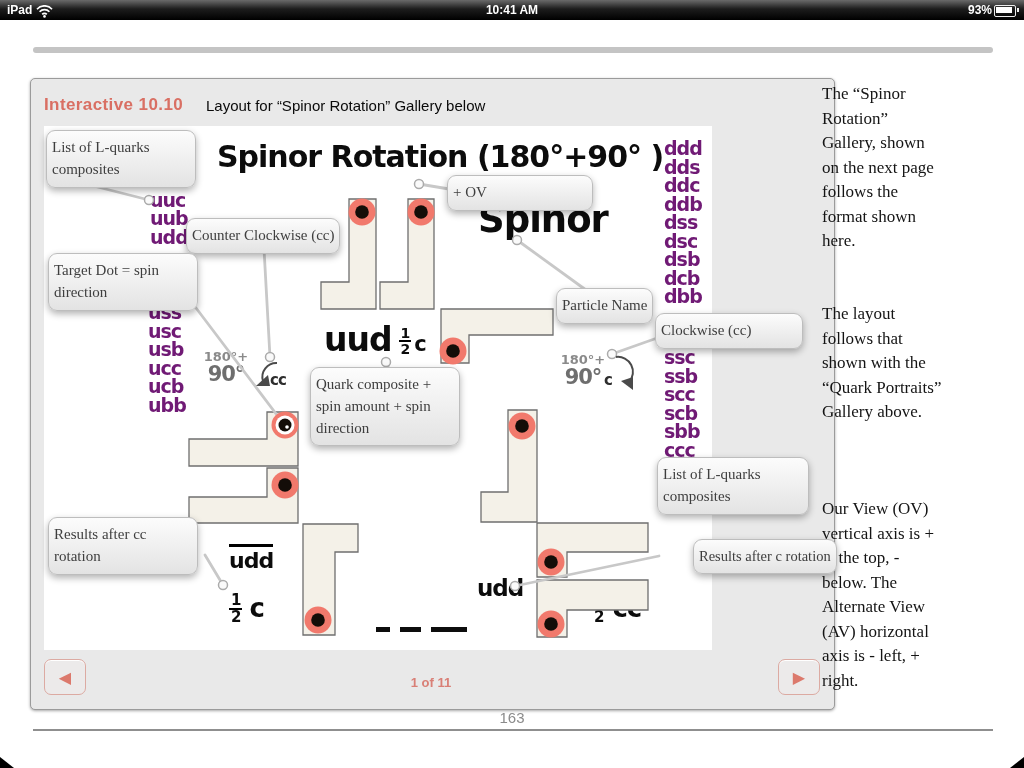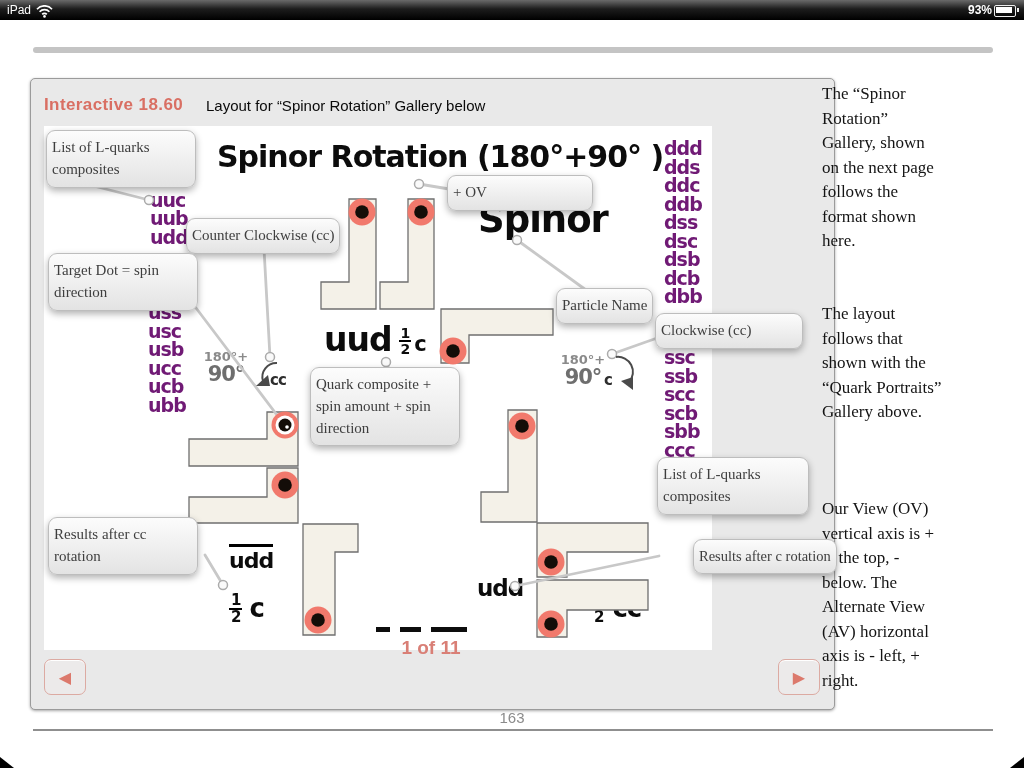--- a/index.html
+++ b/index.html
@@ -1,21 +1,21 @@
 <!DOCTYPE html>
 <html><head>
 <meta charset="utf-8">
 <style>
   html,body{margin:0;padding:0}
   body{width:1024px;height:768px;position:relative;background:#fff;overflow:hidden;
        font-family:"Liberation Sans",sans-serif}
   
   .statusbar{position:absolute;left:0;top:0;width:1024px;height:20px;
     background:linear-gradient(#6a6a6a,#1c1c1c 45%,#000);color:#fff;z-index:50}
-  .sb-left{position:absolute;left:7px;top:3px;font-size:12px;font-weight:normal}
+  .sb-left{position:absolute;left:7px;top:3px;font-size:12px;font-weight:bold}
   .sb-time{position:absolute;left:0;width:1024px;text-align:center;top:3px;font-size:12px;font-weight:bold}
   .sb-batt-txt{position:absolute;right:32px;top:3px;font-size:12px;font-weight:bold}
   .sb-batt{position:absolute;right:8px;top:5px;width:20px;height:10px;border:1px solid #eee;border-radius:2px}
   .sb-batt i{position:absolute;left:1px;top:1px;width:16px;height:6px;background:#fff;display:block}
   .sb-batt b{position:absolute;right:-4px;top:2px;width:2px;height:4px;background:#eee;display:block}
   .sb-wifi{position:absolute;left:36px;top:4px}
   
   .topbar{position:absolute;left:33px;top:47px;width:960px;height:6px;background:#c4c4c4;border-radius:3px;z-index:2}
   .bottomrule{position:absolute;left:33px;top:729px;width:960px;height:2px;background:#8f8f8f;z-index:2}
   .pagenum{position:absolute;left:472px;top:709px;width:80px;text-align:center;
@@ -55,54 +55,55 @@
   .overlay{position:absolute;left:0;top:0;z-index:15;pointer-events:none}
   
   .callout{position:absolute;background:linear-gradient(#fcfcfc,#e3e3e3);border:1px solid #bdbdbd;
     border-radius:9px;box-shadow:0 3px 7px rgba(0,0,0,.3);padding:6px 5px;
     font-family:"Liberation Serif","DejaVu Serif",serif;font-size:15px;line-height:1.45;
     color:#3e3e3e;z-index:30}
   
   .navbtn{position:absolute;width:40px;height:34px;border:1px solid #dcaaa2;border-radius:7px;
     background:#eceaea;color:#dc796c;font-size:16px;display:flex;align-items:center;
     justify-content:center;z-index:30;box-shadow:inset 0 1px 0 #fff}
-  .navind{position:absolute;left:391px;top:637px;width:80px;text-align:center;font-size:19px;
+  .navind{position:absolute;left:391px;top:675px;width:80px;text-align:center;font-size:13px;
     font-weight:bold;color:#d97f76;z-index:30}
   
   .sidebar-p{position:absolute;left:822px;width:120px;font-family:"Liberation Serif","DejaVu Serif",serif;
     font-size:17px;line-height:24.5px;color:#141414;z-index:5}
 </style>
 </head>
 <body>
 
 <div class="statusbar">
   <span class="sb-left">iPad</span>
   <span class="sb-wifi">
     <svg width="17" height="13" viewBox="0 0 17 13">
       <path d="M1,4.2 A10,10 0 0 1 16,4.2" stroke="#fff" fill="none" stroke-width="1.7"></path>
       <path d="M3.6,6.8 A6.6,6.6 0 0 1 13.4,6.8" stroke="#fff" fill="none" stroke-width="1.7"></path>
       <path d="M6.2,9.3 A3.2,3.2 0 0 1 10.8,9.3" stroke="#fff" fill="none" stroke-width="1.7"></path>
       <circle cx="8.5" cy="11.4" r="1.3" fill="#fff"></circle>
     </svg>
   </span>
+  <span class="sb-time">10:41 AM</span>
   <span class="sb-batt-txt">93%</span>
   <span class="sb-batt">
       <i></i>
       <b></b>
     </span>
 </div>
 
 <div class="topbar"></div>
 <div class="bottomrule"></div>
 <div class="pagenum">163</div>
 <div class="pcorner-l"></div>
 <div class="pcorner-r"></div>
 
 <div class="ibox"></div>
-<div class="ibox-label">Interactive 18.60</div>
+<div class="ibox-label">Interactive 10.10</div>
 <div class="ibox-caption">Layout for “Spinor Rotation” Gallery below</div>
 <div class="dwhite"></div>
 
 <div class="dtitle marker">Spinor Rotation (180°+90° )</div>
 <div class="proton marker">Spinor</div>
 
 <div class="qlist" style="left:150px;top:172px">
     <div>uus</div>
     <div>uuc</div>
     <div>uub</div>

